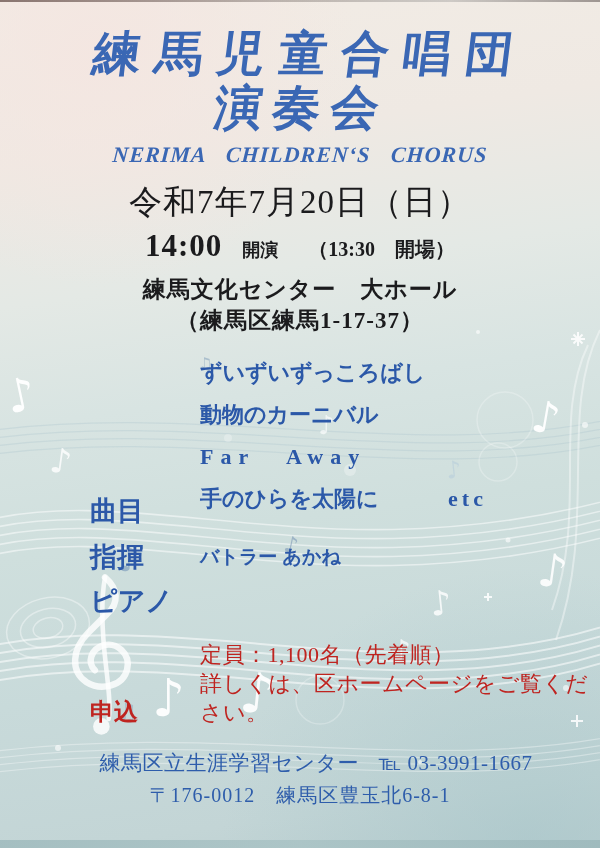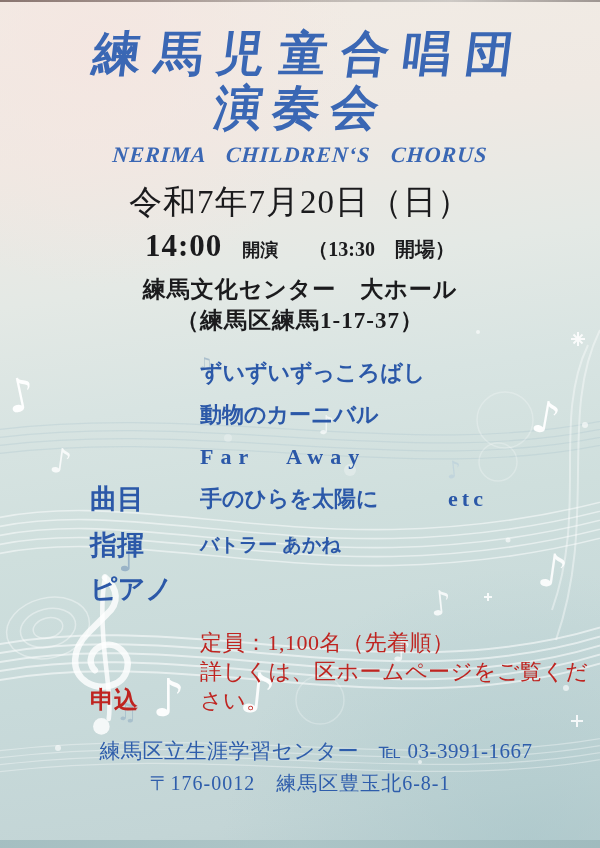--- a/index.html
+++ b/index.html
@@ -40,21 +40,21 @@
   .venue-addr{font-size:23px;font-weight:bold;color:#1b1b1d;letter-spacing:1px;}
 
   .info-row{display:flex;align-items:flex-end;padding-left:90px;}
   .info-label{width:110px;flex-shrink:0;}
   .blue-sans{font-family:"Liberation Sans","DejaVu Sans",sans-serif;
     font-weight:bold;color:#2b58a8;font-size:27px;line-height:30px;}
   .program-row{margin-top:22px;}
   .songs .song{font-family:Liberation Serif, serif;
     font-weight:bold;color:#2b58a8;font-size:22px;line-height:30px;margin-bottom:12px;}
   .songs .song:nth-child(3){letter-spacing:7px;word-spacing:20px;}
-  .songs .song:last-child{margin-bottom:0;}
+  .songs .song:last-child{margin-bottom:12px;}
   .etc{margin-left:64px;letter-spacing:4px;}
 
   .conductor-row{margin-top:16px;}
   .piano-row{margin-top:14px;}
   .name-text{font-family:"Liberation Sans","DejaVu Sans",sans-serif;
     font-weight:bold;color:#2b58a8;font-size:19px;line-height:30px;}
 
   .application-row{margin-top:24px;}
   .red-label{font-weight:bold;color:#bf2420;font-size:24px;line-height:29px;margin-top:35px;}
   .app-lines .line{font-weight:normal;color:#bf2420;font-size:22px;line-height:29px;letter-spacing:0.5px;}

